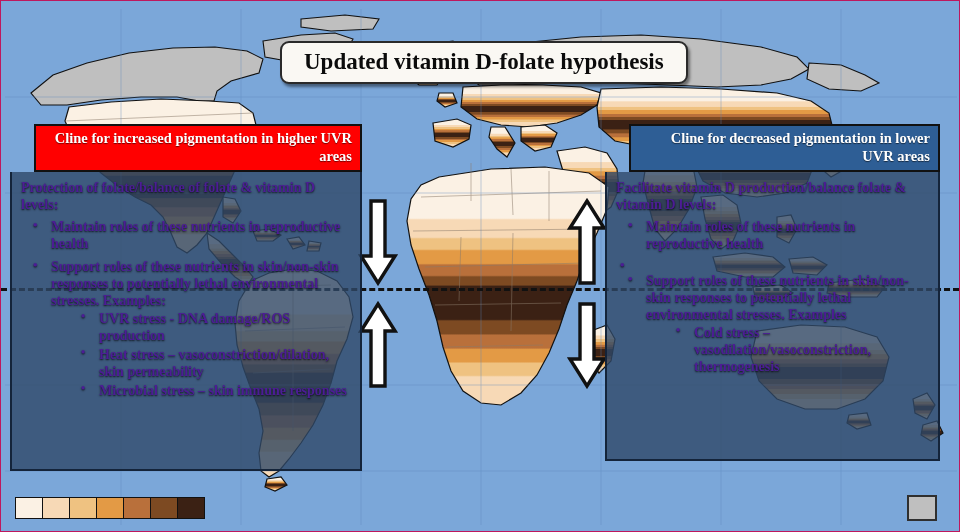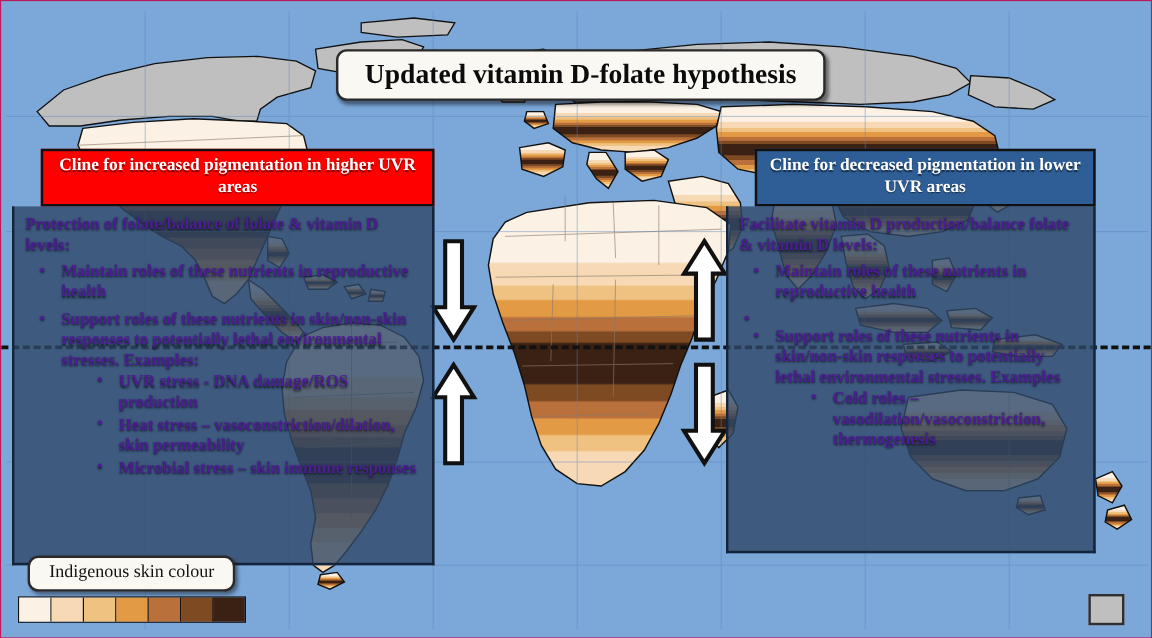--- a/index.html
+++ b/index.html
@@ -16,37 +16,37 @@
   
   .equator{
     position:absolute;left:0;right:0;top:287px;height:0;
     border-top:3px dashed #111;z-index:6;
   }
 
   
   .panel{position:absolute;z-index:8;}
   .panel-head{
     border:2px solid #111;box-sizing:border-box;
-    color:#fff;font-weight:bold;text-align:center;
+    color:#fff;font-weight:bold;text-align:right;
     font-size:14.5px;line-height:1.22;padding:4px 8px 5px;
     text-shadow:0 1px 1px rgba(0,0,0,.55);
     margin-left:24px;
   }
   .head-red{background:#FF0000;}
   .head-blue{background:#2E5E95;}
   .panel-body{
     border:2px solid #14243a;border-top:none;box-sizing:border-box;
     background:rgba(47,73,104,0.80);
     color:#4c1d95;font-weight:bold;font-size:14px;line-height:1.22;
     padding:7px 9px 8px 9px;
     text-shadow:0 1px 2px rgba(0,0,0,.8);
   }
   #left-panel{left:9px;top:123px;width:352px;}
   #left-panel .panel-body{height:299px;}
-  #right-panel{left:604px;top:123px;width:308px;}
+  #right-panel{left:604px;top:123px;width:335px;}
   #right-panel .panel-body{height:289px;}
 
   .lede{margin:0 0 2px 0;}
   ul.l1{list-style:none;margin:0;padding:0;}
   ul.l1>li{position:relative;padding-left:22px;margin:4px 0 6px 8px;}
   ul.l1>li::before{content:"\2022";position:absolute;left:4px;top:-1px;font-size:13px;}
   ul.l2{list-style:none;margin:1px 0 0 0;padding:0;}
   ul.l2>li{position:relative;padding-left:22px;margin:1px 0 2px 26px;}
   ul.l2>li::before{content:"\2022";position:absolute;left:4px;top:-1px;font-size:12px;}
 
@@ -296,29 +296,28 @@
       <p class="lede">Facilitate vitamin D production/balance folate &amp; vitamin D levels:</p>
       <ul class="l1">
         <li>
           <span>Maintain roles of these nutrients in reproductive health</span>
         </li>
         <li style="list-style:none;height:10px;padding:0;margin:0;"></li>
         <li>
           <span>Support roles of these nutrients in skin/non-skin responses to potentially lethal environmental stresses. Examples</span>
           <ul class="l2">
             <li>
-              <span>Cold roles – vasodilation/vasoconstriction, thermogenesis</span>
+              <span>Cold stress – vasodilation/vasoconstriction, thermogenesis</span>
             </li>
           </ul>
         </li>
       </ul>
     </div>
   </div>
 
-  <div id="skin-legend-label" class="legend-box">Indigenous skin colour</div>
 
   <div id="skin-swatches">
     <div class="sw" style="background: rgb(251, 241, 228);"></div>
     <div class="sw" style="background: rgb(247, 217, 182);"></div>
     <div class="sw" style="background: rgb(239, 194, 129);"></div>
     <div class="sw" style="background: rgb(227, 154, 69);"></div>
     <div class="sw" style="background: rgb(185, 112, 59);"></div>
     <div class="sw" style="background: rgb(125, 74, 34);"></div>
     <div class="sw" style="background: rgb(59, 33, 20);"></div>
   </div>

